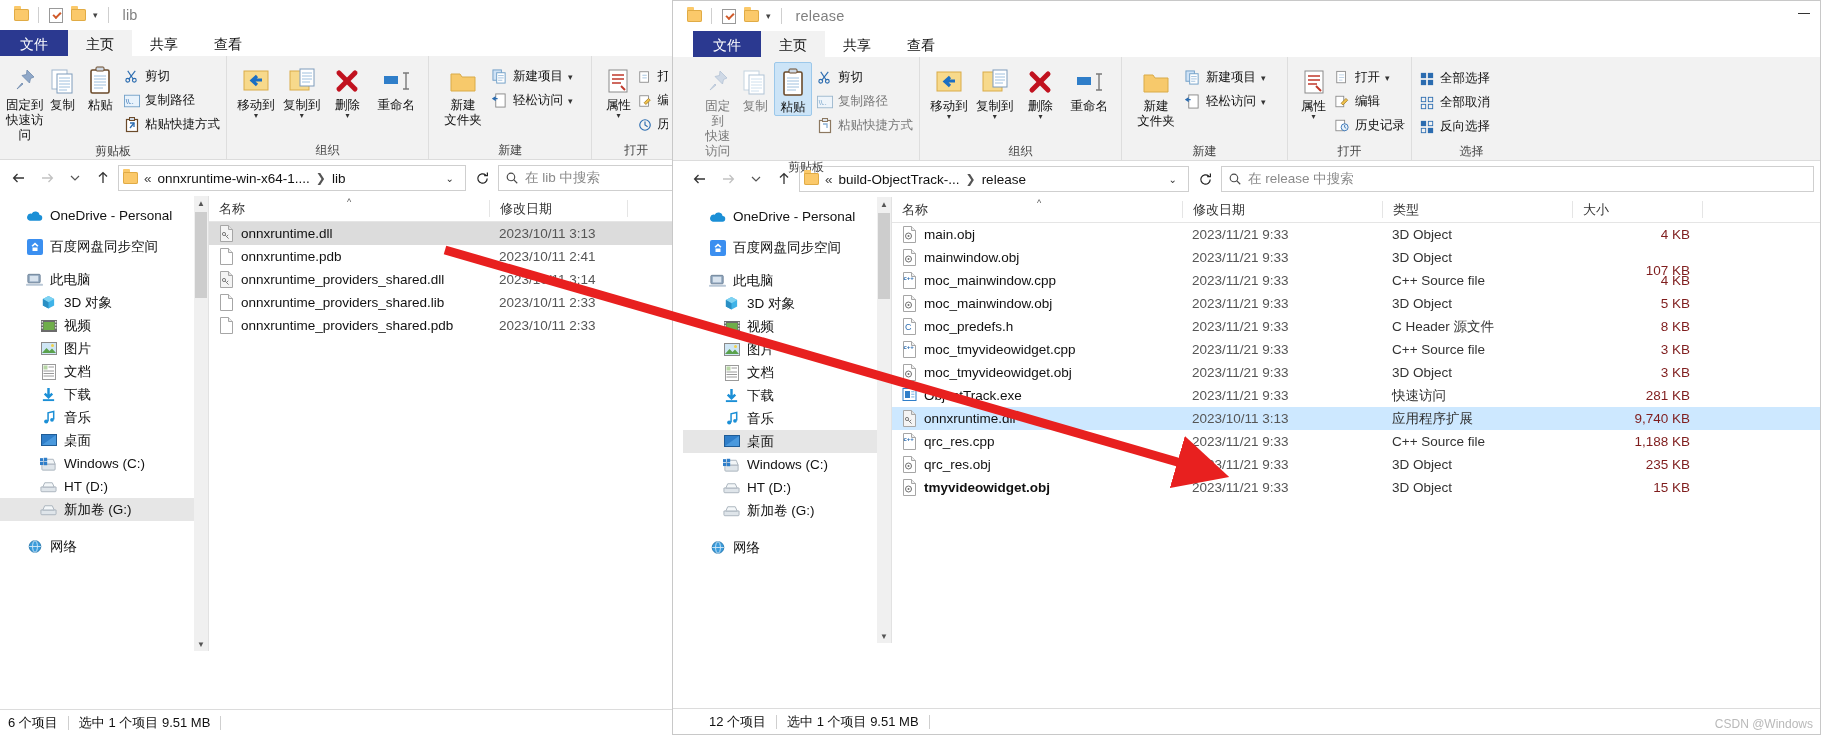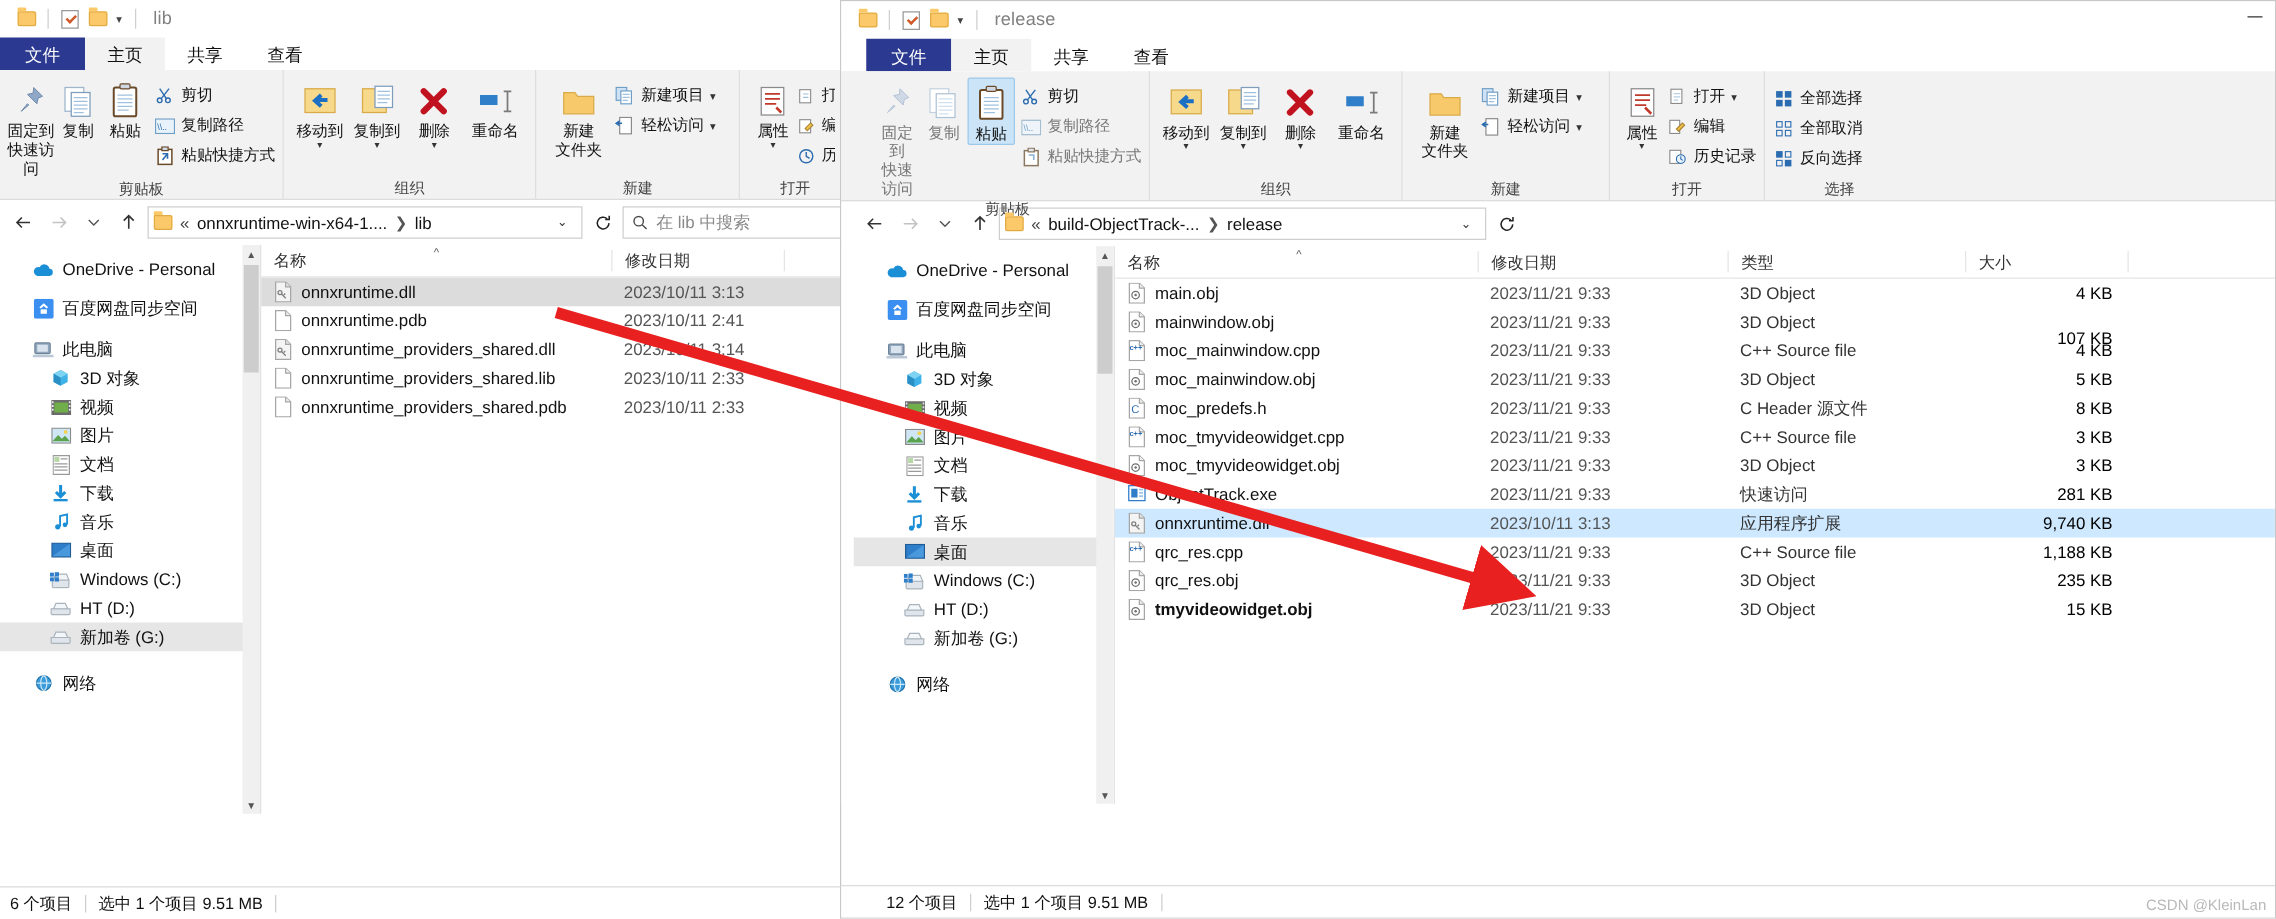--- a/index.html
+++ b/index.html
@@ -128,21 +128,21 @@
   .colhdr .col { padding-left:10px; border-left:1px solid #e5e5e5; height:17px; display:flex; align-items:center;}
   .colhdr .col:first-child { border-left:none; }
   .sortmark{ position:absolute; top:1px; font-size:9px; color:#555;}
 
   .frow { display:flex; height:23px; align-items:center; font-size:13.5px; color:#111; }
   .frow.sel-gray { background:#dcdcdc; }
   .frow.sel-blue { background:#cde8ff; }
   .fname { display:flex; align-items:center; gap:7px; padding-left:10px; overflow:hidden; white-space:nowrap;}
   .fdate { color:#555; padding-left:10px; }
   .ftype { color:#333; padding-left:10px; }
-  .fsize { color:#000000; text-align:right; padding-right:12px; }
+  .fsize { color:#7f1d1d; text-align:right; padding-right:12px; }
 
   
   .ficon { width:15px; height:18px; position:relative; flex:0 0 15px;}
 
   
   .statusbar {
     height:26px; border-top:1px solid #dcdcdc; display:flex; align-items:center;
     font-size:13px; color:#111; padding-left:8px; gap:0; background:#fff;
   }
   .statusbar .seg { padding-right:10px; }
@@ -1043,20 +1043,29 @@
         <span class="crumb-sep">❯</span>
         <span>release</span>
         <span class="addr-caret">⌄</span>
       </div>
       <div class="refresh">
         <svg width="15" height="15" viewBox="0 0 16 16">
             <path d="M13 8a5 5 0 1 1-1.6-3.7" stroke="#222" stroke-width="1.3" fill="none"></path>
             <path d="M13.2 1.6V5h-3.4" stroke="#222" stroke-width="1.3" fill="none"></path>
           </svg>
       </div>
+      <div class="searchbox" style="flex:1">
+        <span style="display:flex">
+          <svg width="14" height="14" viewBox="0 0 16 16">
+              <circle cx="6.8" cy="6.8" r="4.3" fill="none" stroke="#4a4a4a" stroke-width="1.3"></circle>
+              <line x1="10" y1="10" x2="14" y2="14" stroke="#4a4a4a" stroke-width="1.3"></line>
+            </svg>
+        </span>
+        <span>在 release 中搜索</span>
+      </div>
     </div>
 
     <div class="body" style="height:446px">
       <div class="navpane" style="width:208px;margin-left:10px">
         <div id="navR">
             <div class="navitem">
               <span class="navico">
                 <svg width="17" height="14" viewBox="0 0 18 14">
                   <path d="M4 12h10a3 3 0 0 0 .4-6A4.5 4.5 0 0 0 6 4.6 3.6 3.6 0 0 0 4 12z" fill="#1b8fd6"></path>
                 </svg>
@@ -1407,14 +1416,14 @@
 
   <svg id="arrow-overlay">
     <defs>
       <marker id="ahead" markerWidth="6" markerHeight="6" refX="3.2" refY="3" orient="auto">
         <path d="M0,0 L6,3 L0,6 z" fill="#e8201f"></path>
       </marker>
     </defs>
     <line x1="445" y1="250" x2="1205" y2="470" stroke="#e8201f" stroke-width="9" marker-end="url(#ahead)"></line>
   </svg>
 
-  <div class="watermark">CSDN @KleinLan</div>
+  <div class="watermark">CSDN @Windows</div>
 </div>
 
 </body></html>

